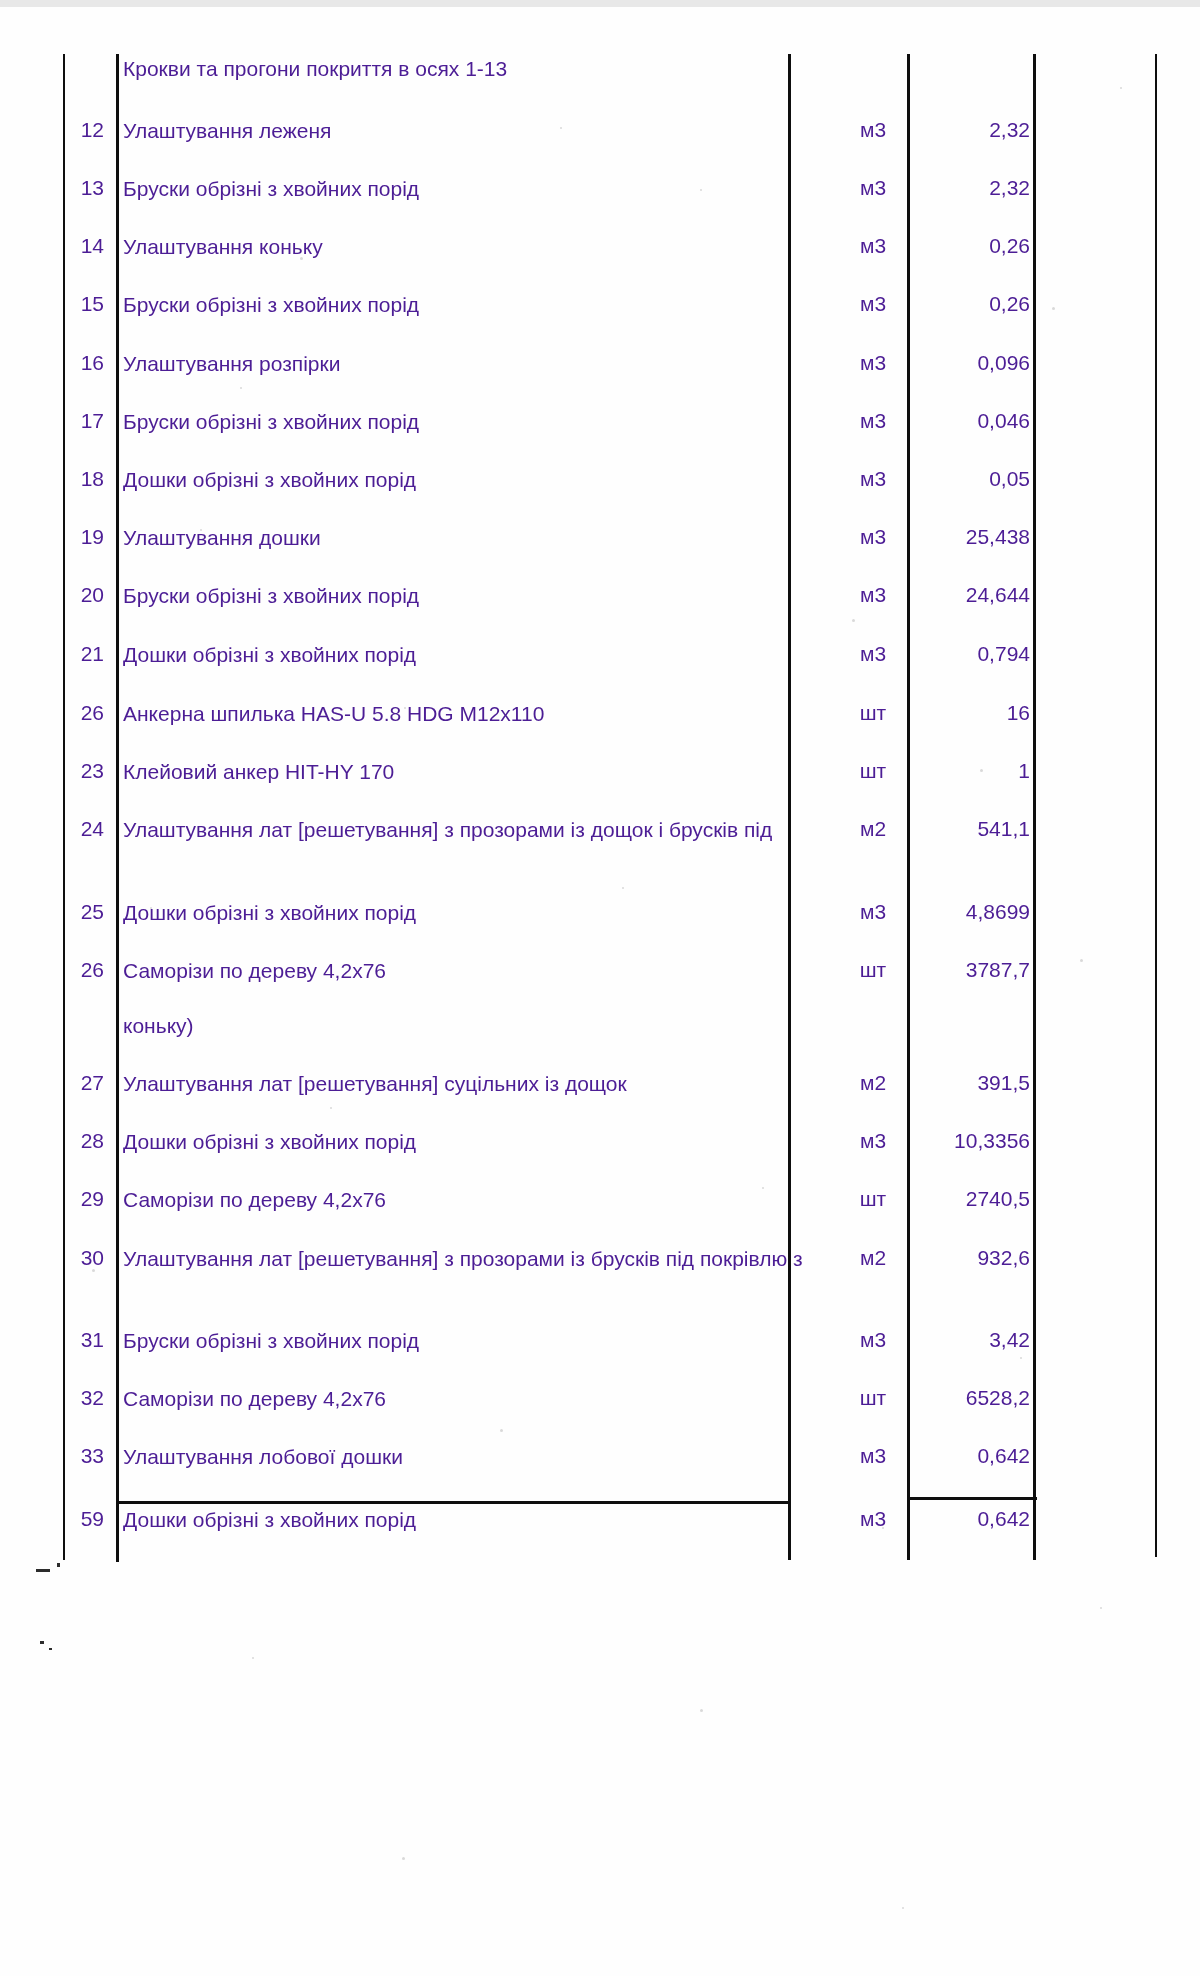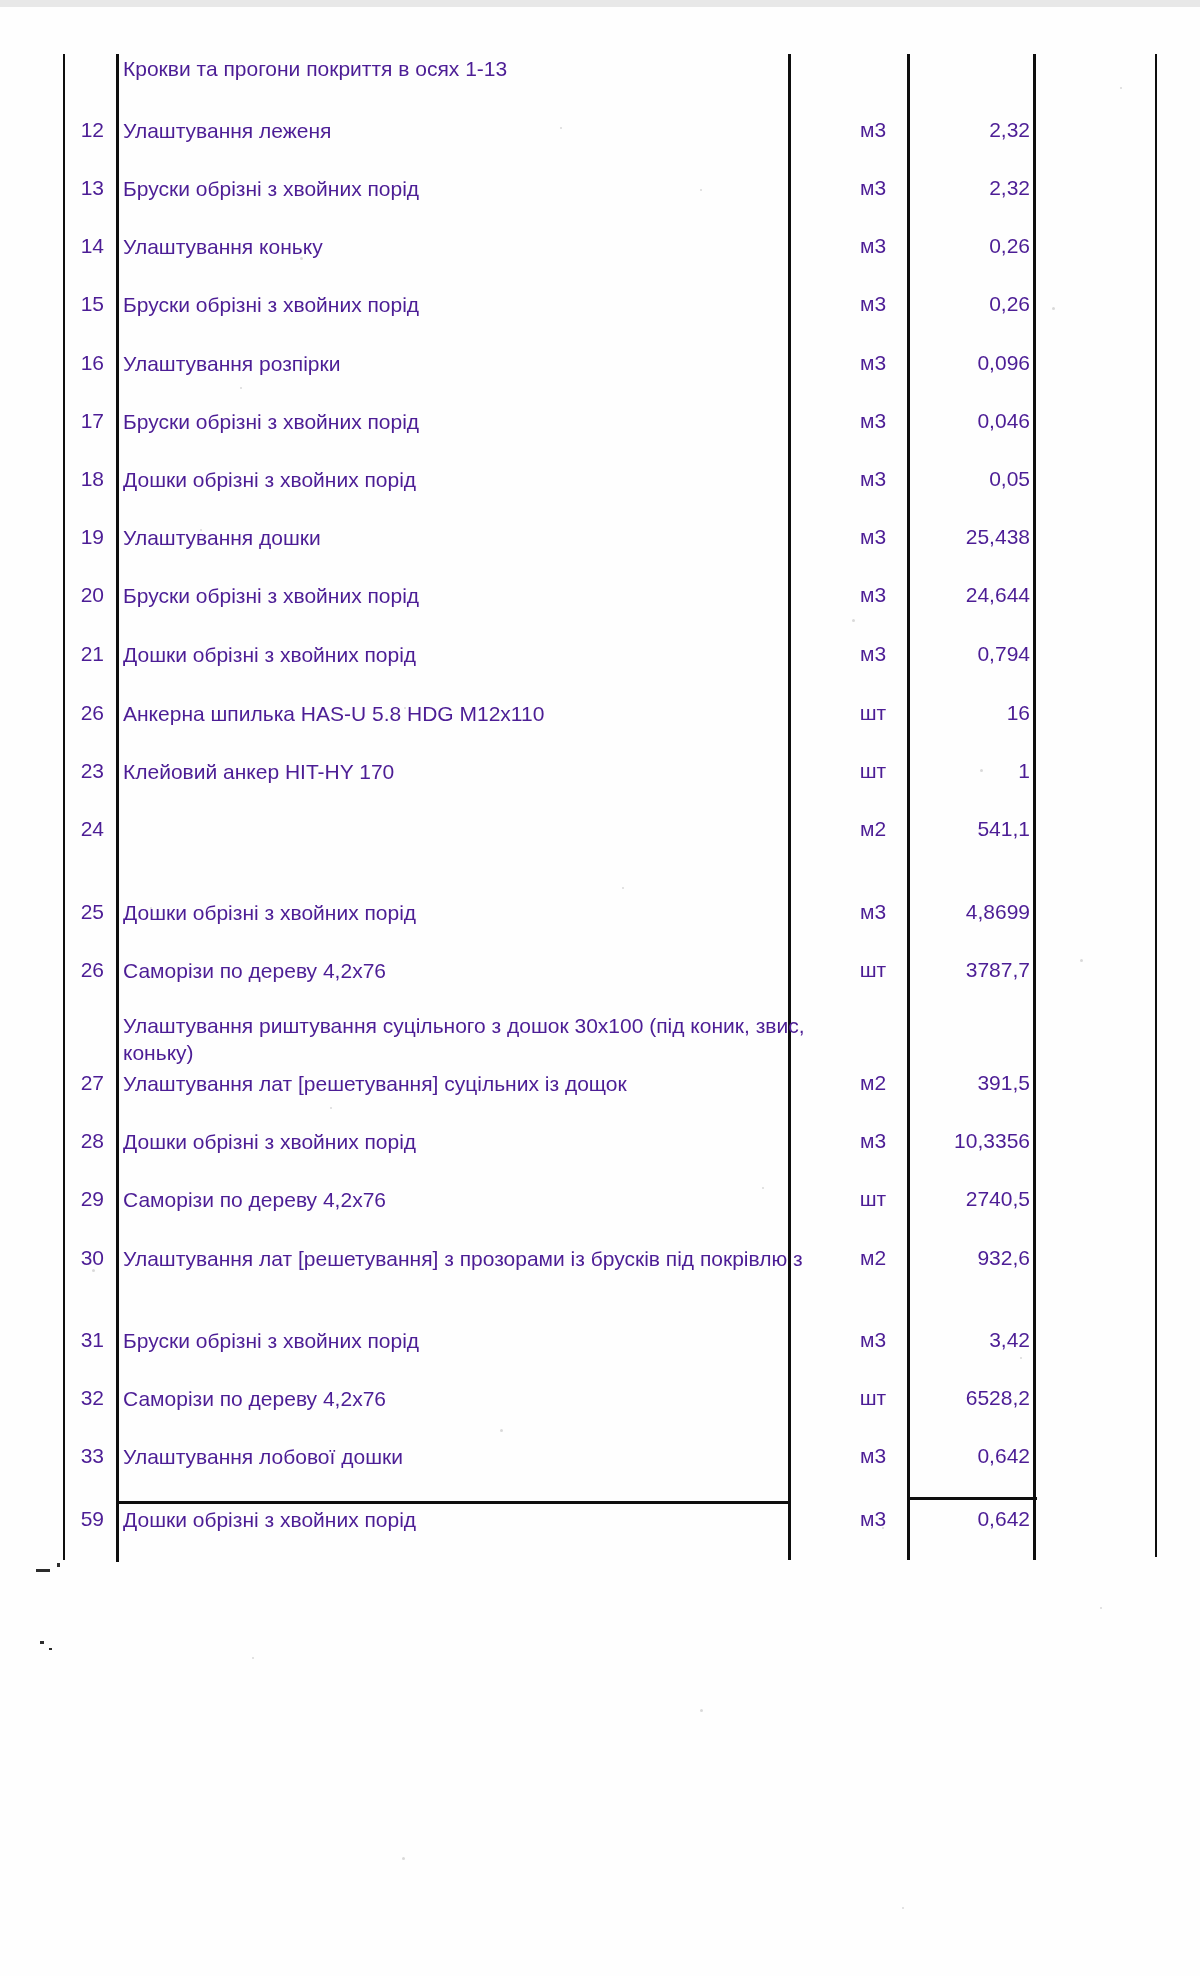--- a/index.html
+++ b/index.html
@@ -153,20 +153,21 @@
         <div class="cell-no">23</div>
         <div class="cell-desc">
           <div class="line">Клейовий анкер HIT-HY 170</div>
         </div>
         <div class="cell-unit">шт</div>
         <div class="cell-qty">1</div>
       </div>
       <div class="row row-item" style="top: 809px;">
         <div class="cell-no">24</div>
         <div class="cell-desc">
+          <div class="line">Улаштування лат [решетування] з прозорами із дощок і брусків під</div>
         </div>
         <div class="cell-unit">м2</div>
         <div class="cell-qty">541,1</div>
       </div>
       <div class="row row-item" style="top: 892px;">
         <div class="cell-no">25</div>
         <div class="cell-desc">
           <div class="line">Дошки обрізні з хвойних порід</div>
         </div>
         <div class="cell-unit">м3</div>
@@ -175,21 +176,20 @@
       <div class="row row-item" style="top: 950px;">
         <div class="cell-no">26</div>
         <div class="cell-desc">
           <div class="line">Саморізи по дереву 4,2х76</div>
         </div>
         <div class="cell-unit">шт</div>
         <div class="cell-qty">3787,7</div>
       </div>
       <div class="row row-group" style="top: 1005px;">
         <div class="cell-desc">
-          <div class="line">Улаштування риштування суцільного з дошок 30х100 (під коник, звис,</div>
           <div class="line">коньку)</div>
         </div>
       </div>
       <div class="row row-item" style="top: 1063px;">
         <div class="cell-no">27</div>
         <div class="cell-desc">
           <div class="line">Улаштування лат [решетування] суцільних із дощок</div>
         </div>
         <div class="cell-unit">м2</div>
         <div class="cell-qty">391,5</div>

